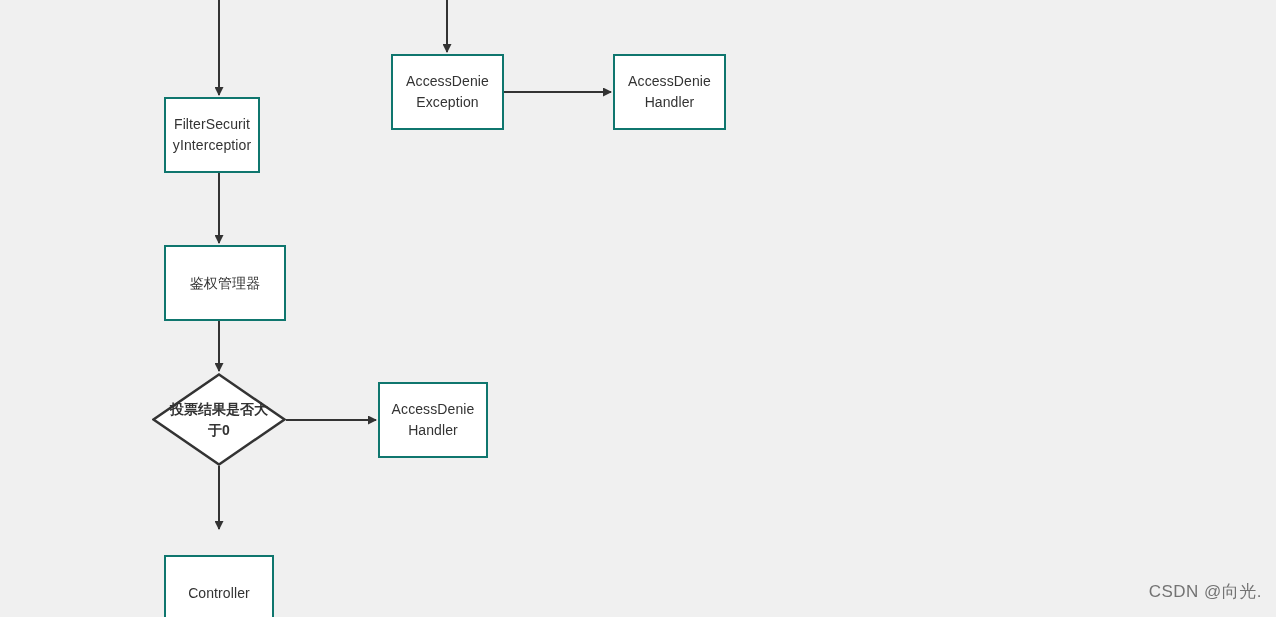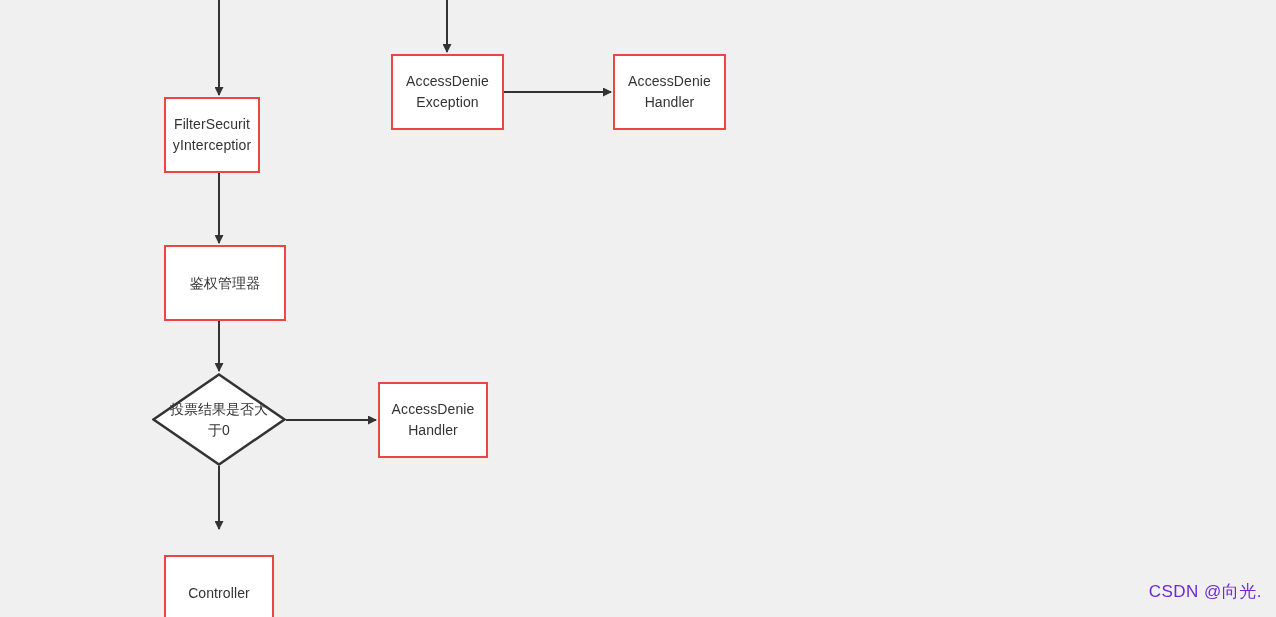--- a/index.html
+++ b/index.html
@@ -28,40 +28,41 @@
     left: 0;
     top: 0;
     width: 1276px;
     height: 617px;
     pointer-events: none;
   }
   .node {
     position: absolute;
     box-sizing: border-box;
     background: #ffffff;
-    border: 2px solid #ef4444;
+    border: 2px solid #0f766e;
     display: flex;
     align-items: center;
     justify-content: center;
     overflow: hidden;
   }
   .node-label {
     font-size: 14px;
     line-height: 21px;
     color: #333333;
     text-align: center;
     white-space: pre-line;
     letter-spacing: 0.1px;
   }
   .diamond-node {
     position: absolute;
     box-sizing: border-box;
     display: flex;
     align-items: center;
     justify-content: flex-start;
+    font-weight: bold;
   }
   .diamond-shape {
     position: absolute;
     left: 0;
     top: 0;
     width: 100%;
     height: 100%;
   }
   .diamond-label {
     position: relative;
@@ -71,21 +72,21 @@
     color: #333333;
     text-align: center;
     white-space: pre-line;
     width: 160px;
   }
   #watermark {
     position: absolute;
     right: 14px;
     bottom: 14px;
     font-size: 17px;
-    color: #6d28d9;
+    color: #737373;
     letter-spacing: 0.5px;
     user-select: none;
   }
 </style>
 </head>
 <body>
 
 <div id="diagram-canvas">
 
   <svg id="edge-layer" viewBox="0 0 1276 617" xmlns="http://www.w3.org/2000/svg">

